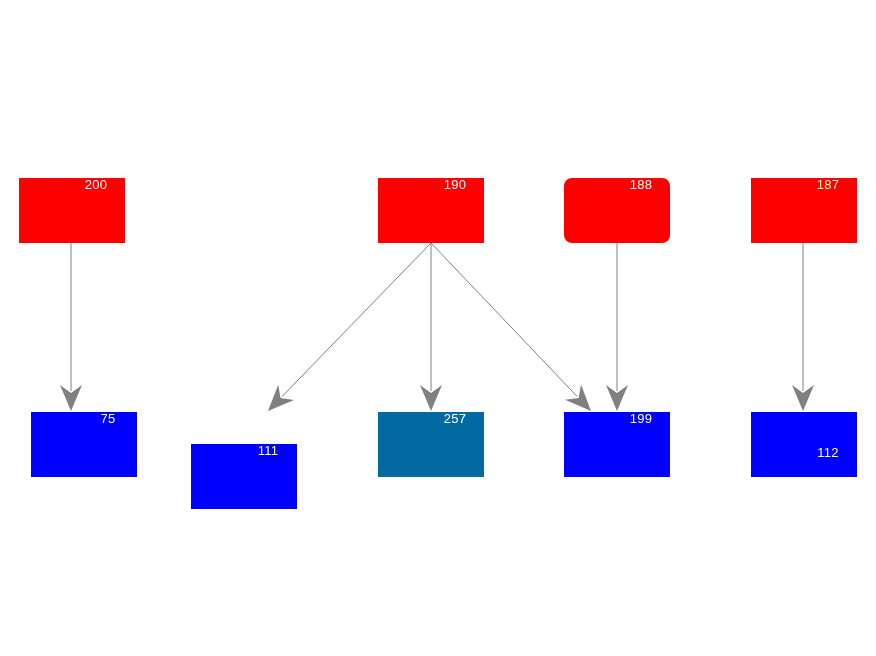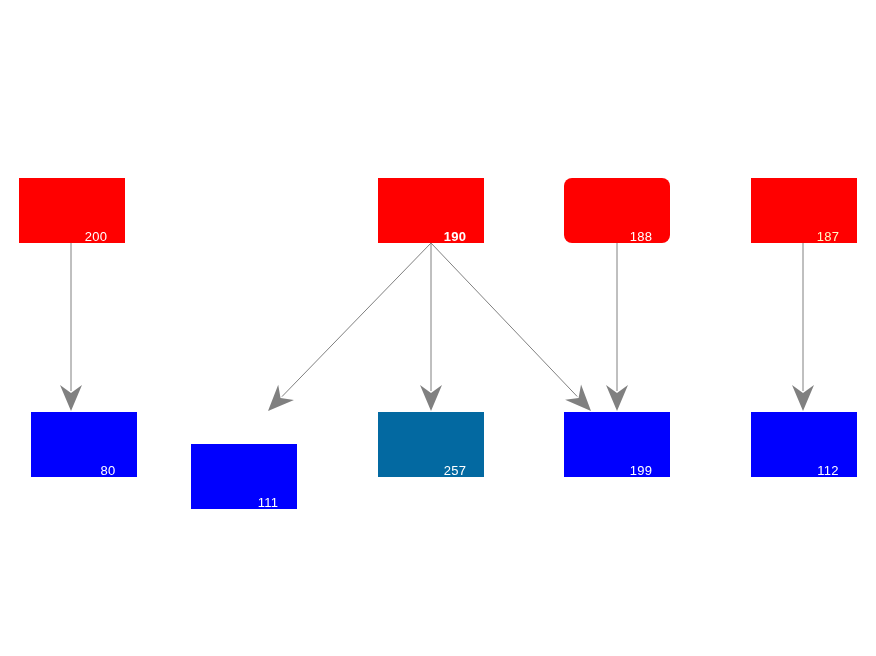--- a/index.html
+++ b/index.html
@@ -18,21 +18,21 @@
     position: absolute;
     left: 0;
     top: 0;
     width: 876px;
     height: 656px;
   }
   .node-box {
     position: absolute;
     box-sizing: border-box;
     display: flex;
-    align-items: flex-end;
+    align-items: flex-start;
     justify-content: center;
     padding-left: 48px;
   }
   .node-label {
     color: #ffffff;
     font-size: 13px;
     line-height: 1;
     font-family: "Liberation Sans", "DejaVu Sans", sans-serif;
     letter-spacing: 0.2px;
     user-select: none;
@@ -74,38 +74,38 @@
         <line x1="803" y1="243" x2="803" y2="391" stroke="#808080" stroke-width="1"></line>
         <path d="M 803 411 L 792 385 L 803 393 L 814 385 Z" fill="#808080"></path>
       </g>
     </svg>
 
   <div id="node-layer">
       <div class="node-box" style="left: 19px; top: 178px; width: 106px; height: 65px; background: rgb(255, 0, 0);">
         <span class="node-label" style="color: rgb(255, 255, 255);">200</span>
       </div>
       <div class="node-box" style="left: 378px; top: 178px; width: 106px; height: 65px; background: rgb(255, 0, 0);">
-        <span class="node-label" style="color: rgb(255, 255, 255); font-weight: bold;">190</span>
+        <span class="node-label" style="color: rgb(255, 255, 255);">190</span>
       </div>
       <div class="node-box" style="left: 564px; top: 178px; width: 106px; height: 65px; background: rgb(255, 0, 0); border-radius: 8px;">
         <span class="node-label" style="color: rgb(255, 255, 255);">188</span>
       </div>
       <div class="node-box" style="left: 751px; top: 178px; width: 106px; height: 65px; background: rgb(255, 0, 0);">
         <span class="node-label" style="color: #fef9c3;">187</span>
       </div>
       <div class="node-box" style="left: 31px; top: 412px; width: 106px; height: 65px; background: rgb(0, 0, 255);">
-        <span class="node-label" style="color: rgb(255, 255, 255);">80</span>
+        <span class="node-label" style="color: rgb(255, 255, 255);">75</span>
       </div>
       <div class="node-box" style="left: 191px; top: 412px; width: 106px; height: 65px; background: rgb(0, 0, 255); margin-top: 32px;">
         <span class="node-label" style="color: rgb(255, 255, 255);">111</span>
       </div>
       <div class="node-box" style="left: 378px; top: 412px; width: 106px; height: 65px; background: #0369a1;">
         <span class="node-label" style="color: rgb(255, 255, 255);">257</span>
       </div>
       <div class="node-box" style="left: 564px; top: 412px; width: 106px; height: 65px; background: rgb(0, 0, 255);">
         <span class="node-label" style="color: rgb(255, 255, 255);">199</span>
       </div>
       <div class="node-box" style="left: 751px; top: 412px; width: 106px; height: 65px; background: rgb(0, 0, 255);">
-        <span class="node-label" style="color: rgb(255, 255, 255);">112</span>
+        <span class="node-label" style="color: rgb(255, 255, 255); margin-top: 34px;">112</span>
       </div>
     </div>
 
 </div>
 
 </body></html>

